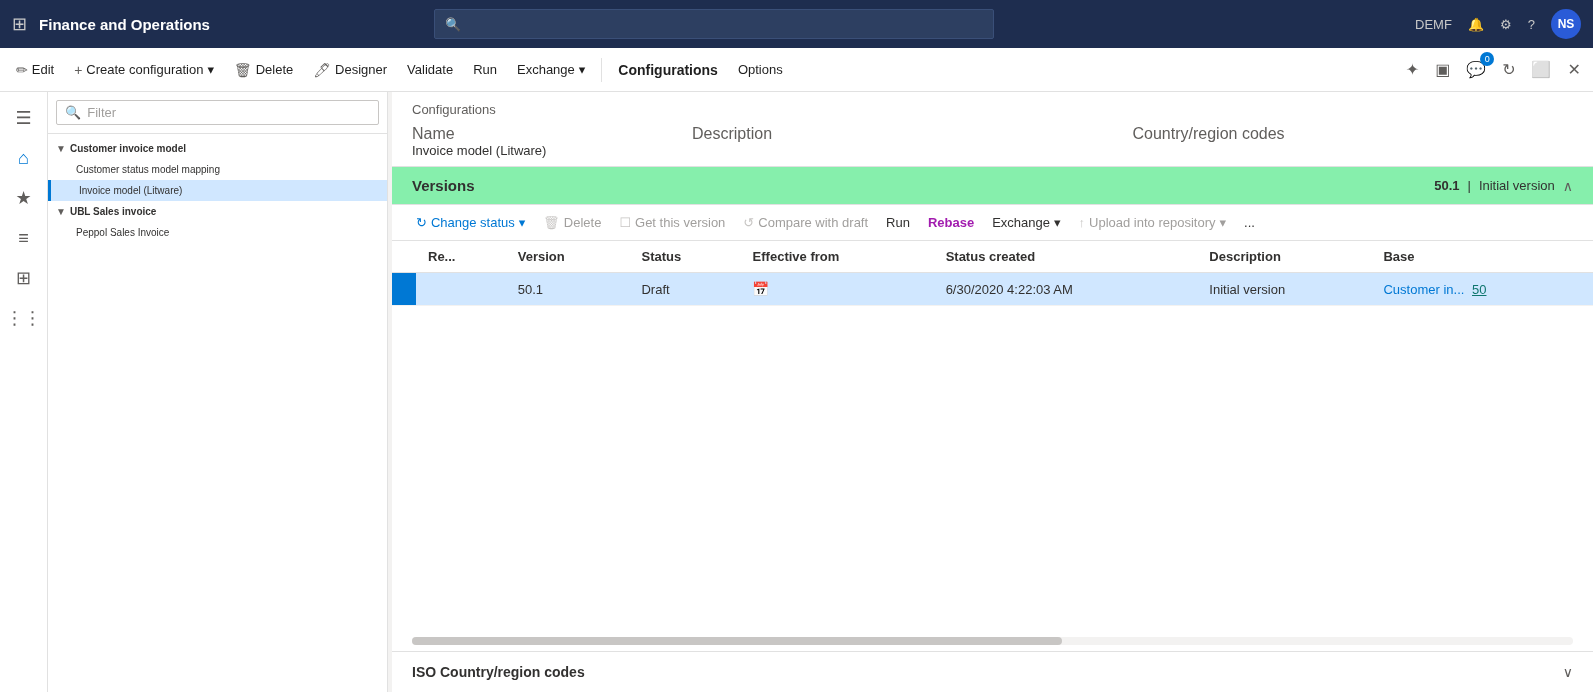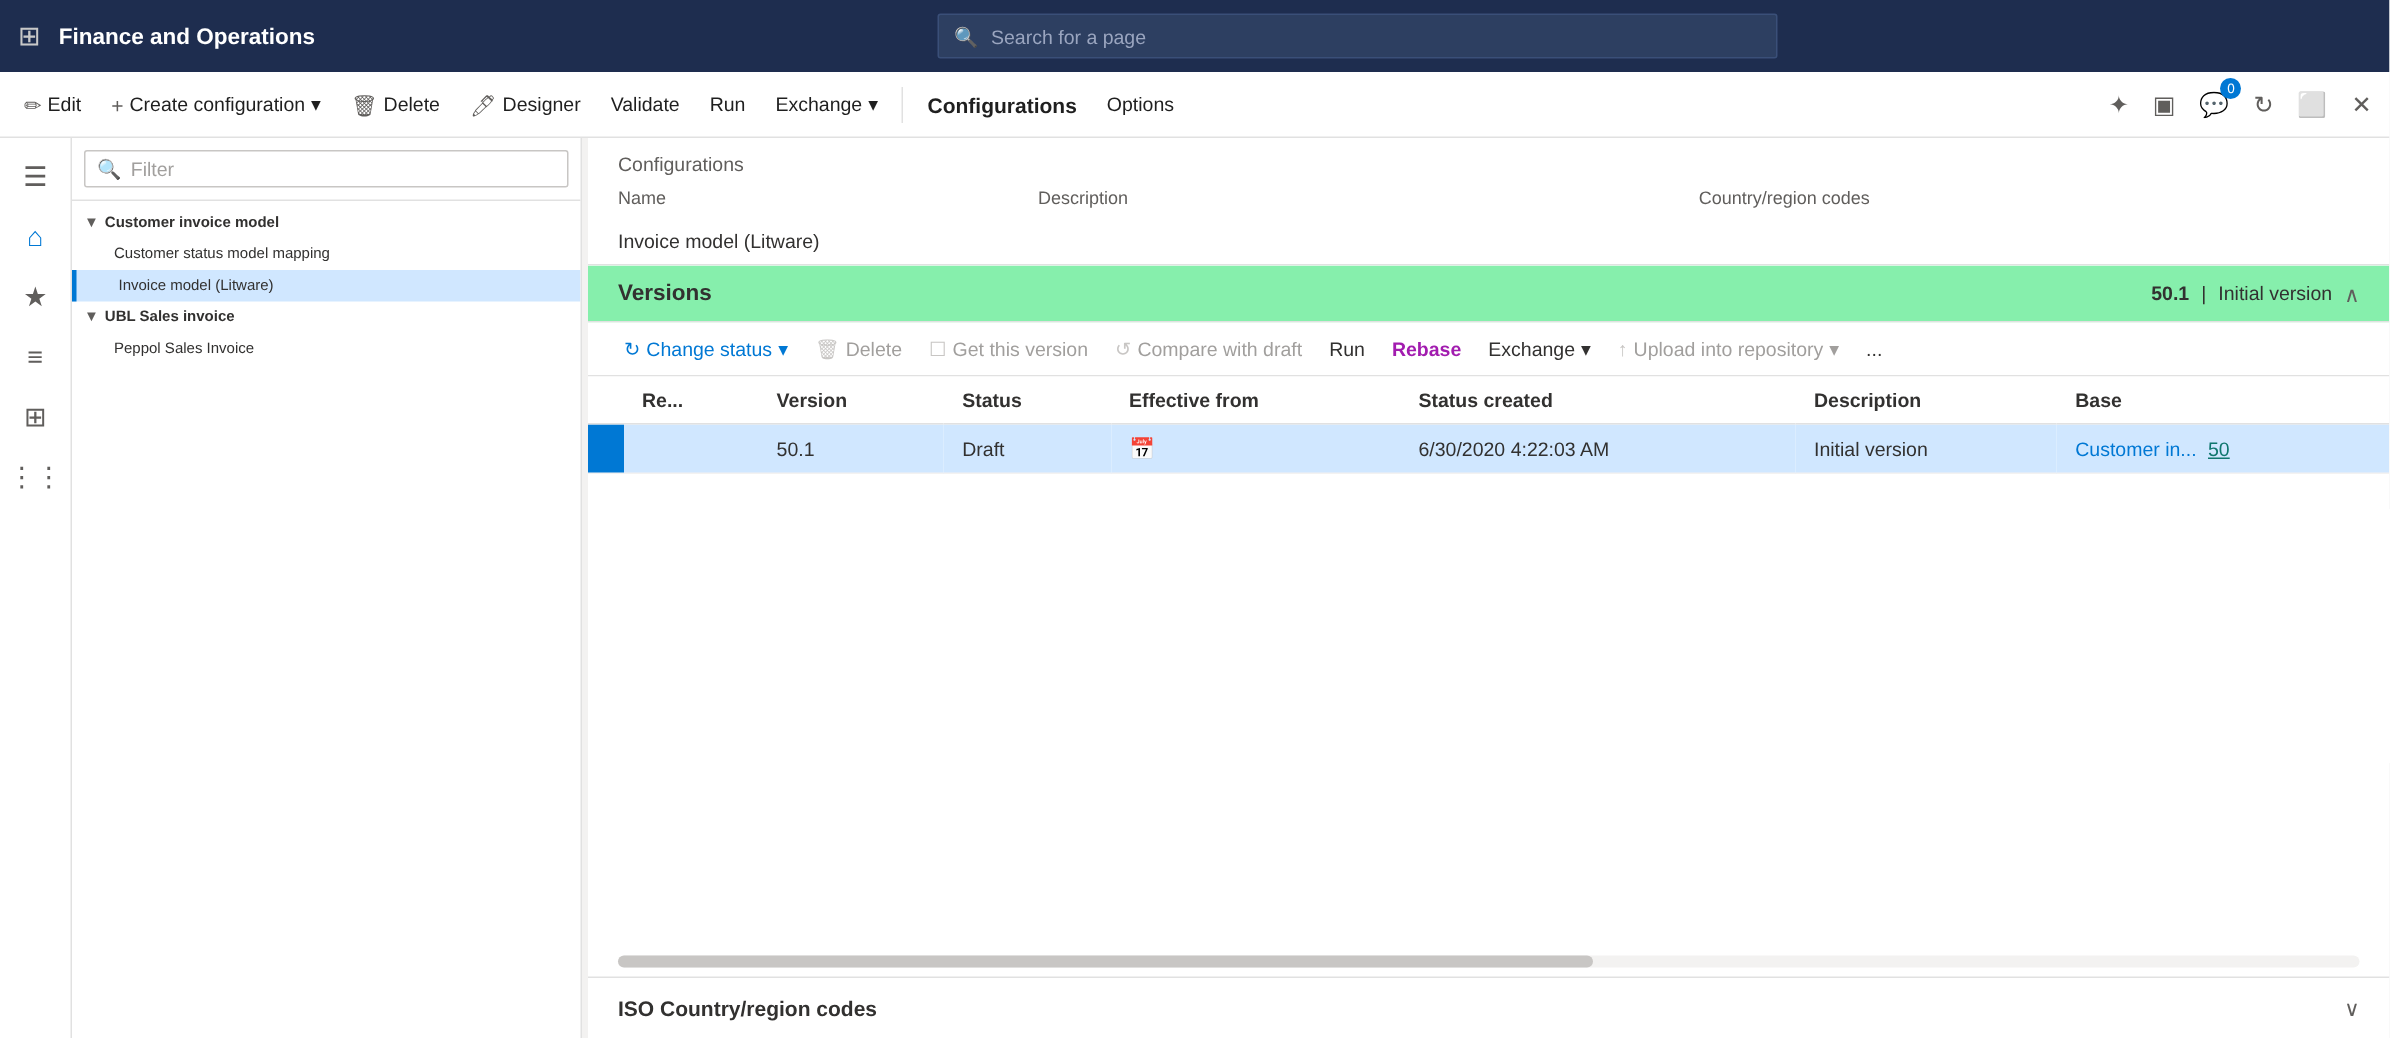--- a/index.html
+++ b/index.html
@@ -140,21 +140,21 @@
     }
     .content-header {
       background: white;
       padding: 10px 20px 0;
       border-bottom: 1px solid #e1e1e1;
     }
     .content-title { font-size: 13px; color: #605e5c; margin-bottom: 8px; }
     .config-info { display: flex; gap: 0; }
     .config-col { flex: 1; padding-bottom: 8px; }
     .config-col:first-child { max-width: 280px; }
-    .config-col-label { font-size: 12px; color: #605e5c; margin-bottom: 14px; }
+    .config-col-label { font-size: 16px; color: #605e5c; margin-bottom: 0; }
     .config-col-value { font-size: 13px; color: #323130; }
     .config-col-value.link { color: #0078d4; cursor: pointer; }
 
     
     .versions-section { padding: 0; background: white; flex: 1; display: flex; flex-direction: column; overflow: hidden; }
     .versions-header {
       display: flex; align-items: center; justify-content: space-between;
       padding: 10px 20px;
       background: #86efac;
       border-bottom: 1px solid #e1e1e1;
@@ -212,21 +212,27 @@
     .iso-chevron { font-size: 14px; color: #605e5c; cursor: pointer; }
   </style>
 </head>
 <body>
 
 <div class="top-bar">
   <span class="top-bar-grid-icon">⊞</span>
   <span class="top-bar-title">Finance and Operations</span>
   <div class="top-bar-search">
     <span style="color:#9aa5bf;">🔍</span>
-    <input type="text" placeholder="Search for a page" style="">
+  </div>
+  <div class="top-bar-right">
+    <span style="color:#c8c8c8;font-size:13px;">DEMF</span>
+    <span class="top-bar-icon">🔔</span>
+    <span class="top-bar-icon">⚙</span>
+    <span class="top-bar-icon">?</span>
+    <div class="top-bar-avatar">NS</div>
   </div>
 </div>
 
 <div class="toolbar">
   <button class="toolbar-btn">
     <span class="icon">✏</span>
     <span>Edit</span>
   </button>
   <button class="toolbar-btn">
     <span class="icon">+</span>

